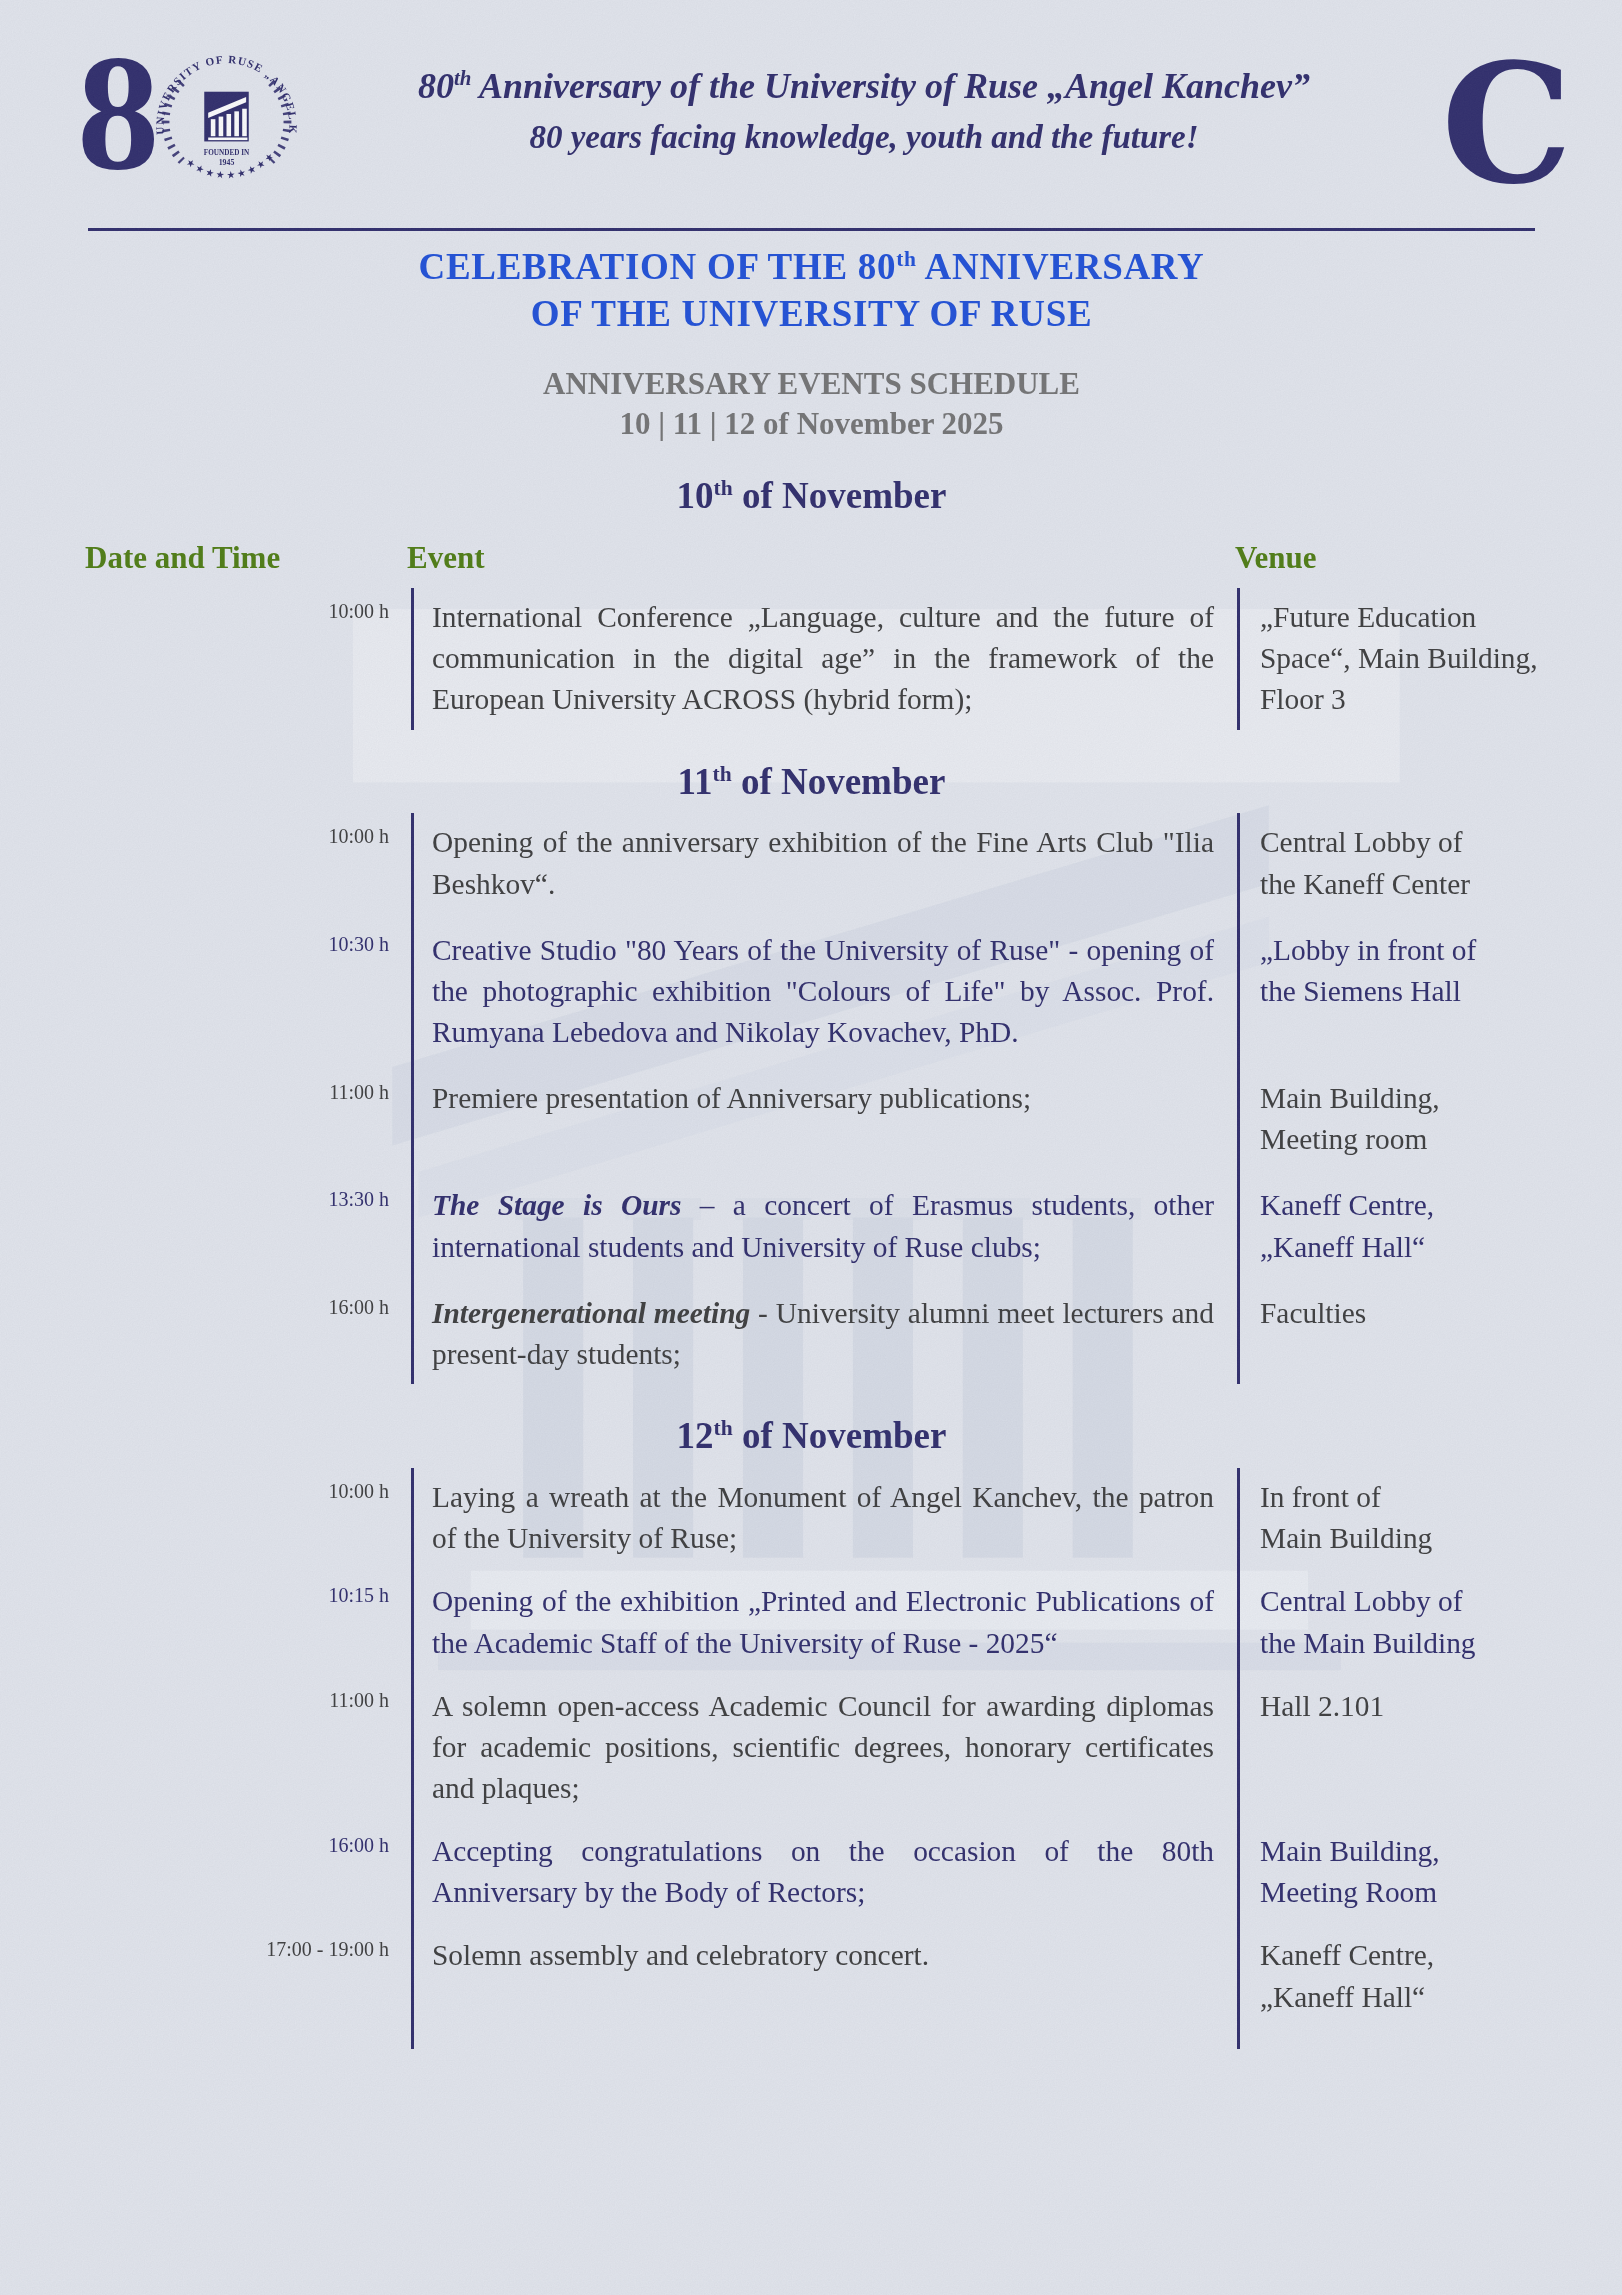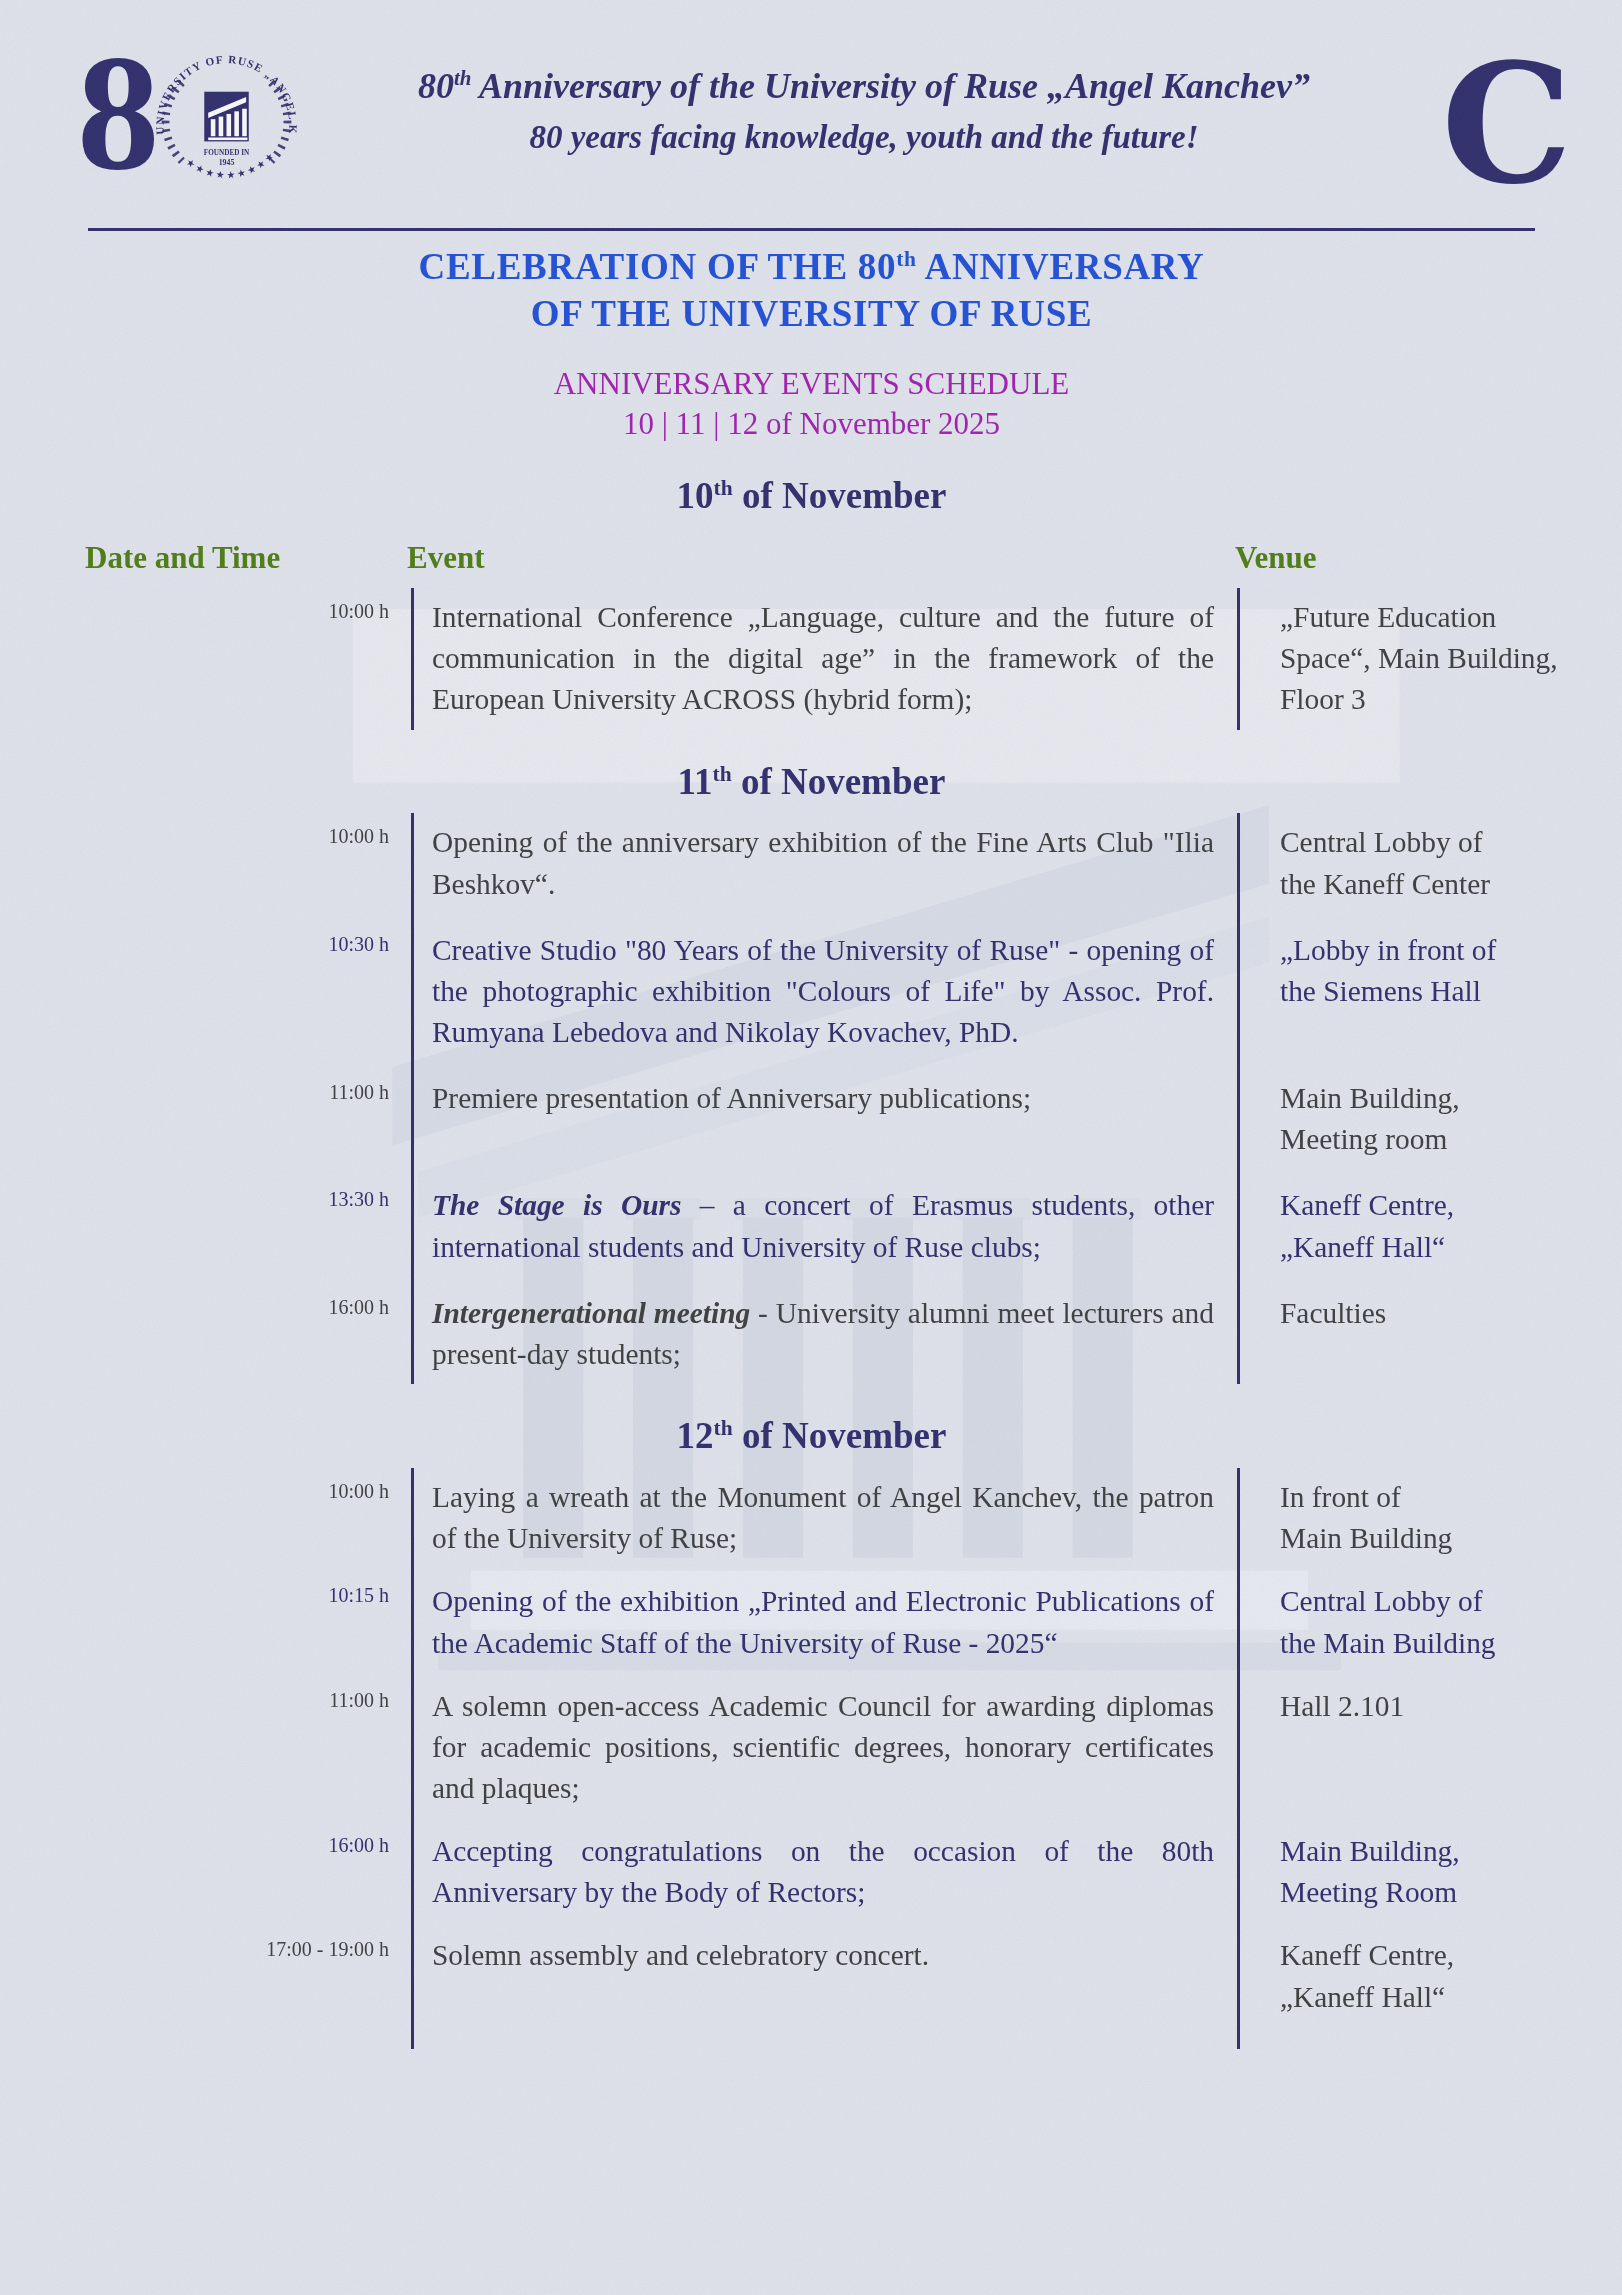--- a/index.html
+++ b/index.html
@@ -32,40 +32,40 @@
     font-size:165px; font-weight:bold; line-height:0.95;
     color:#2d2a6a; font-family:"DejaVu Serif","Liberation Serif",serif;
     margin-top:3.9px;
   }
   sup { font-size:58%; vertical-align:super; line-height:0; }
 
   .rule { margin:17px 88px 0 88px; border-top:3.3px solid #2d2a6a; }
 
   
   .title { text-align:center; margin-top:12px; font-weight:bold; font-size:37px; line-height:1.28; letter-spacing:0.7px; color:#1d4ed8; }
-  .subtitle { text-align:center; margin-top:26px; font-weight:normal; font-size:31px; line-height:1.3; color:#a21caf; }
+  .subtitle { text-align:center; margin-top:26px; font-weight:bold; font-size:31px; line-height:1.3; color:#737373; }
 
   .day-heading { text-align:center; color:#2d2a6a; font-size:37px; font-weight:bold; margin:30px 0 0 0; line-height:1.2; }
 
   
   .cols-header { display:flex; margin:19.6px 59px 0 85px; color:#4d7c0f; font-weight:bold; font-size:31px; line-height:1.3; }
   .cols-header .h-time  { width:304px; text-align:left; flex:none; }
   .cols-header .h-event { width:782px; margin-left:18px; flex:none; }
   .cols-header .h-venue { width:304px; margin-left:46px; flex:none; }
 
   .day-table { position:relative; margin:9.2px 59px 0 85px; padding:9.2px 0 9.2px 0; }
   .vline { position:absolute; top:0; bottom:0; width:2.6px; background:#2d2a6a; }
   .vline-1 { left:326px; }
   .vline-2 { left:1152px; }
 
   .row { display:flex; align-items:flex-start; margin-bottom:25px; }
   .row:last-child { margin-bottom:0; }
   .col-time  { width:304px; flex:none; text-align:right; font-size:20px; line-height:1.4; }
   .col-event { width:782px; flex:none; margin-left:43px; text-align:justify; font-size:29.4px; line-height:1.4; }
-  .col-venue { width:304px; flex:none; margin-left:66px; font-size:29.4px; line-height:1.4; white-space:pre-line; }
+  .col-venue { width:304px; flex:none; margin-left:46px; font-size:29.4px; line-height:1.4; white-space:pre-line; }
   .row.gray { color:#3b3b3b; }
   .row.navy { color:#2d2a6a; }
   .lead { font-weight:bold; font-style:italic; }
 
   .day3 .row { margin-bottom:22px; }
 </style>
 </head>
 <body>
 
 <div class="watermark">

